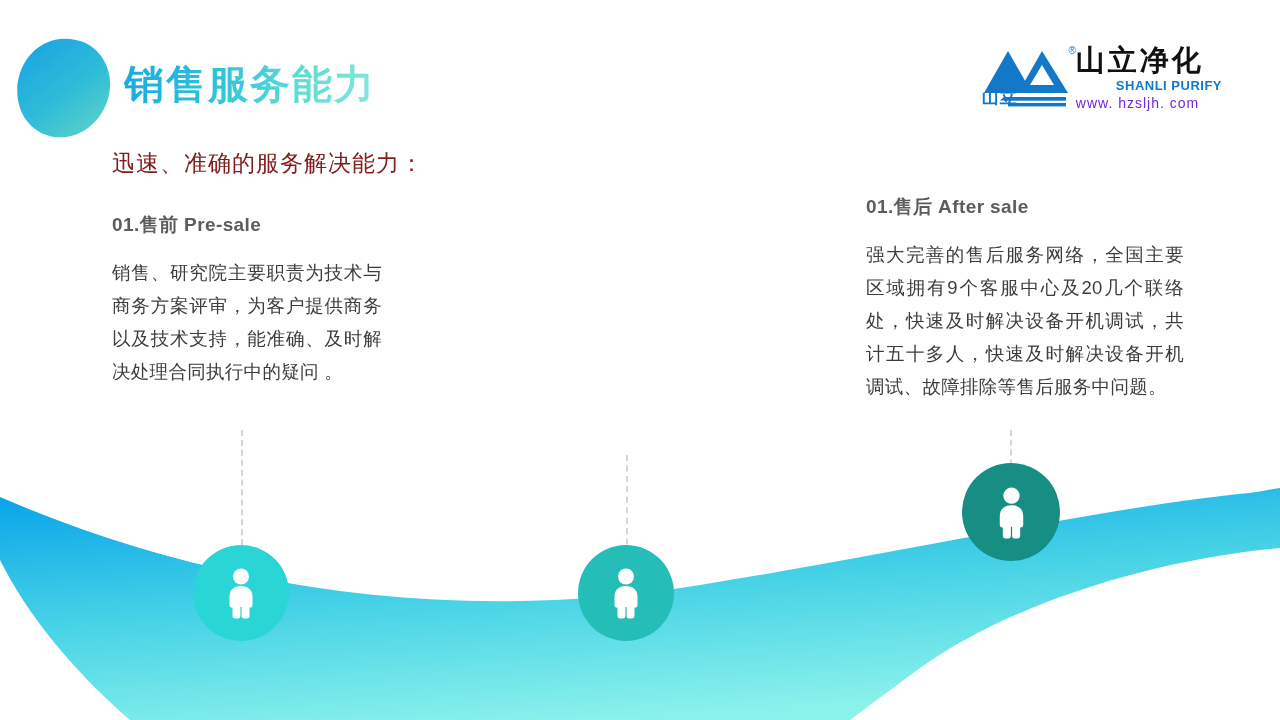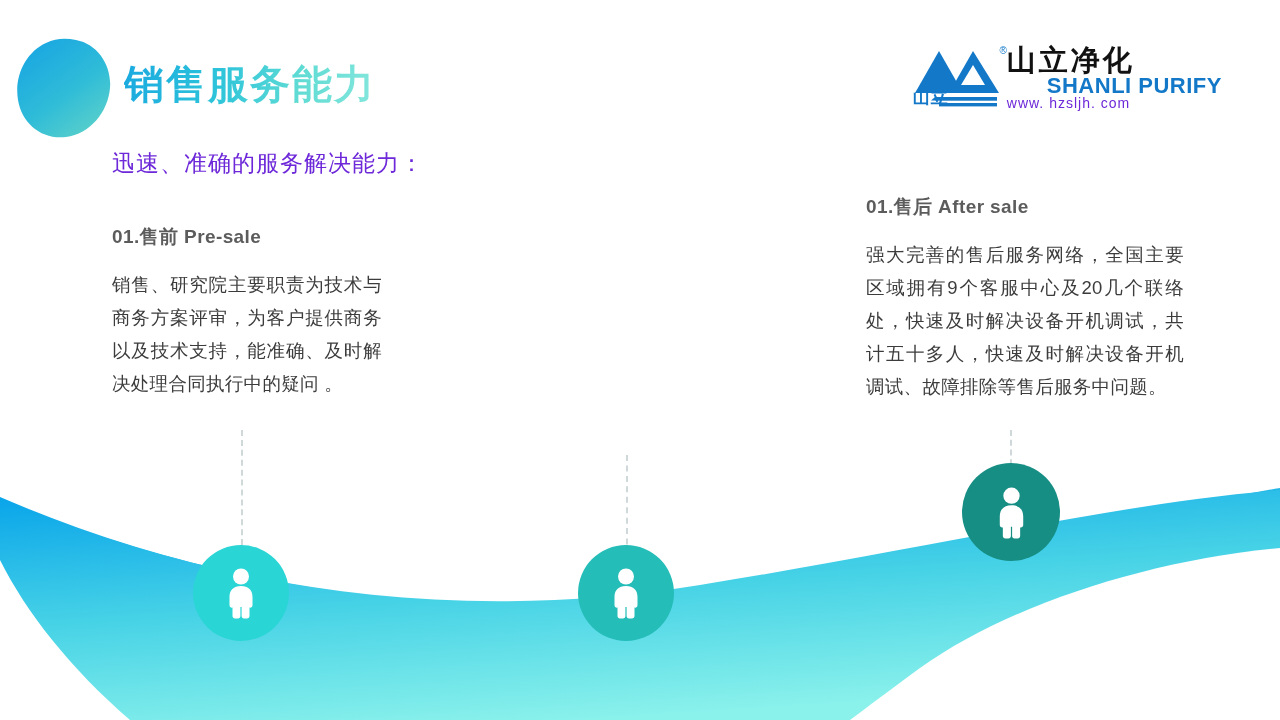--- a/index.html
+++ b/index.html
@@ -88,41 +88,41 @@
     justify-content: flex-start;
   }
   .logo-cn {
     font-size: 29px;
     font-weight: bold;
     color: #111111;
     line-height: 31px;
     letter-spacing: 3px;
   }
   .logo-en {
-    font-size: 22px;
+    font-size: 13px;
     font-weight: bold;
     color: #1378c8;
     line-height: 19px;
     letter-spacing: 0.5px;
     margin-left: 40px;
   }
   .logo-url {
     font-size: 14px;
     color: #6d28d9;
     line-height: 17px;
     letter-spacing: 1px;
   }
 
   
   .subtitle {
     position: absolute;
     left: 112px;
     top: 148px;
     font-size: 23px;
-    color: #6d28d9;
+    color: #7f1d1d;
     letter-spacing: 1px;
     z-index: 3;
     white-space: nowrap;
   }
 
   
   .col {
     position: absolute;
     z-index: 3;
   }
@@ -135,21 +135,21 @@
     white-space: nowrap;
   }
   .col-body {
     font-size: 18.5px;
     color: #3c3c3c;
     line-height: 33px;
     letter-spacing: 0.3px;
     text-align: justify;
   }
 
-  #col-1 { left: 112px; top: 212px; width: 270px; margin-top: 12px; }
+  #col-1 { left: 112px; top: 212px; width: 270px; }
   #col-2 { left: 490px; top: 212px; width: 275px; }
   #col-3 { left: 866px; top: 194px; width: 318px; }
 
   
   .connector {
     position: absolute;
     width: 0;
     border-left: 2px dashed #cfd9da;
     z-index: 1;
   }

